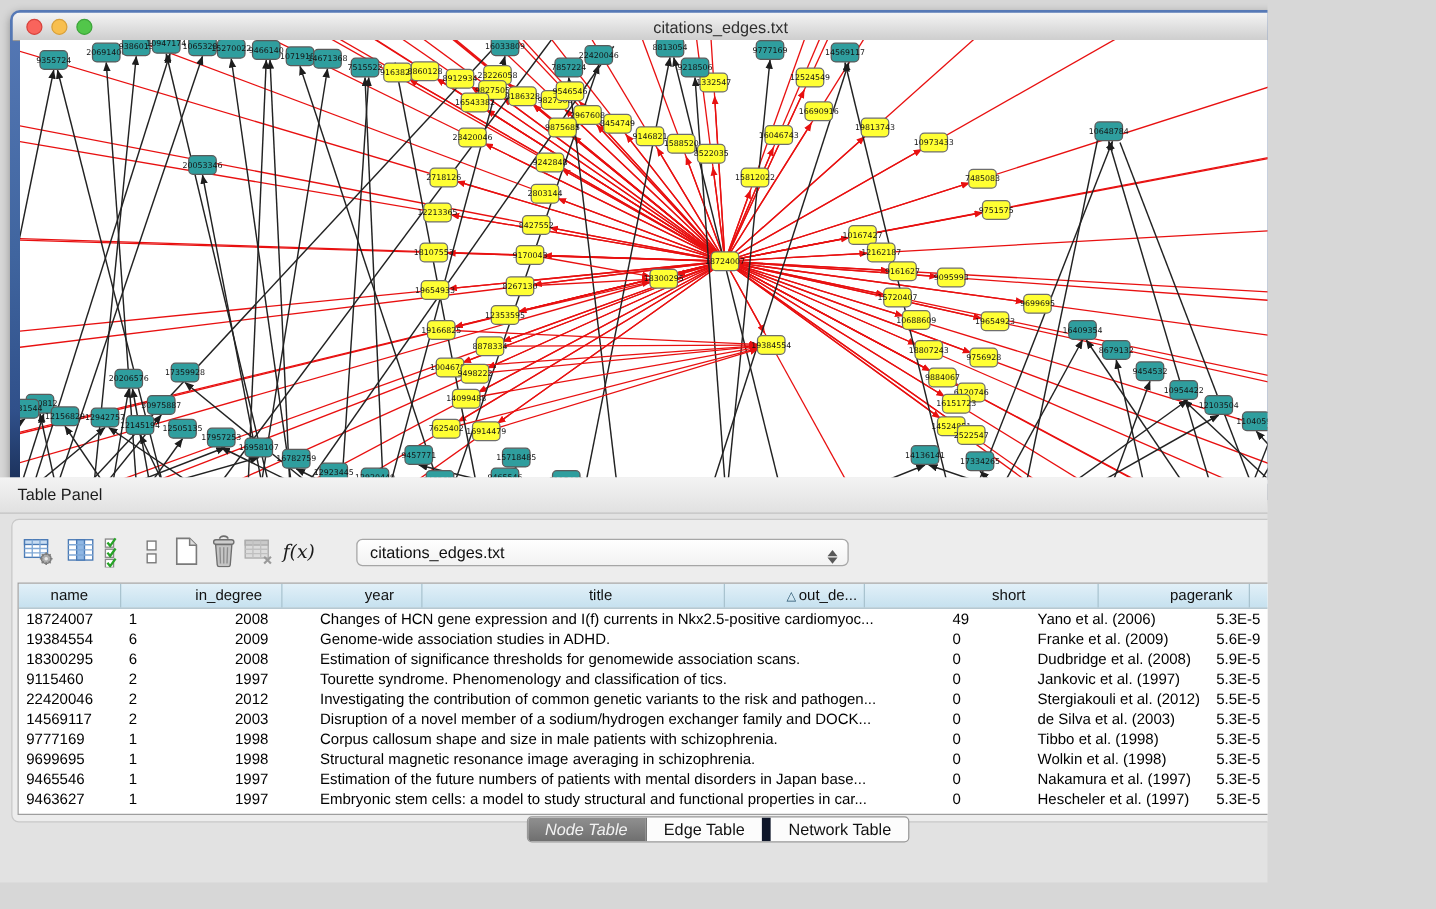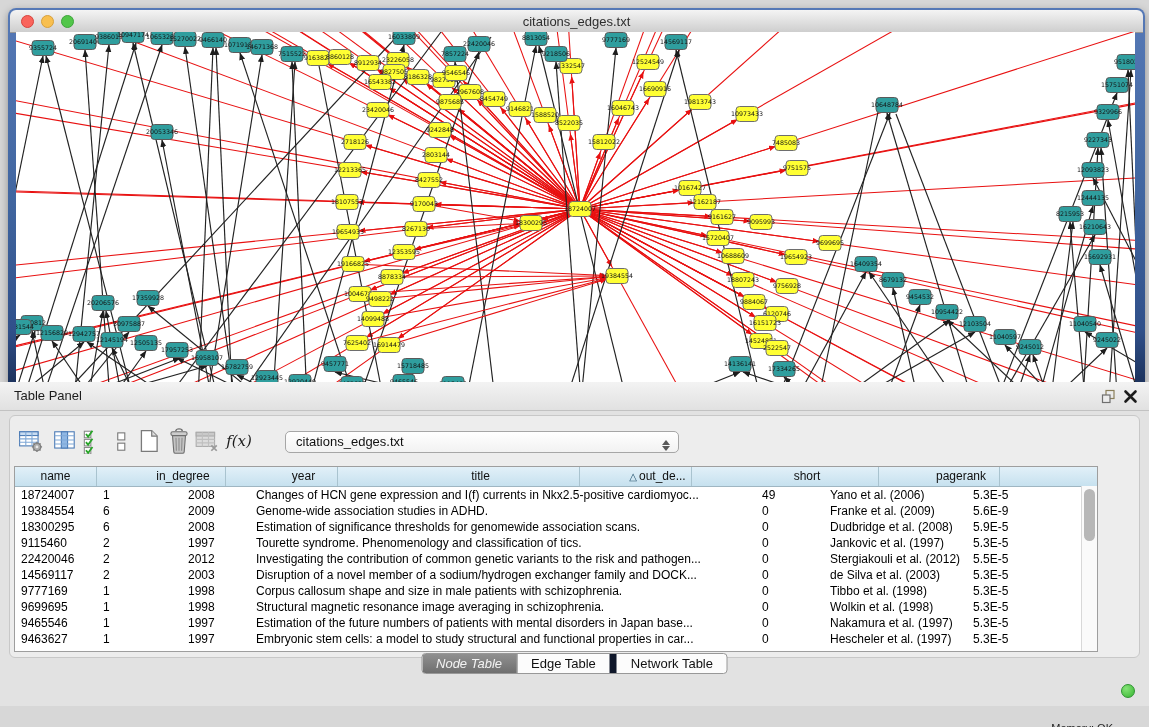--- a/index.html
+++ b/index.html
@@ -1,16 +1,16 @@
 <!DOCTYPE html>
 <html><head>
 <meta charset="utf-8">
 <style>
   html,body{margin:0;padding:0;background:#d7d7d7;}
-  .desktop{position:relative;width:1149px;height:727px;background:#d7d7d7;
+  .desktop{position:relative;width:1014px;height:727px;background:#d7d7d7;
     font-family:"Liberation Sans",sans-serif;overflow:hidden;}
 
   
   .net-window{position:absolute;left:8px;top:8px;width:1137px;height:392px;
     border-radius:8px 8px 0 0;
     background:linear-gradient(180deg,#5679b6 0%,#40659f 50%,#30508a 82%,#16294e 100%);
     box-shadow:0 3px 8px rgba(0,0,0,.35);}
   .titlebar{position:absolute;left:2px;top:2px;right:2px;height:22px;
     border-radius:6px 6px 0 0;background:linear-gradient(#f4f4f4,#cecece);
     border-bottom:1px solid #979797;}

